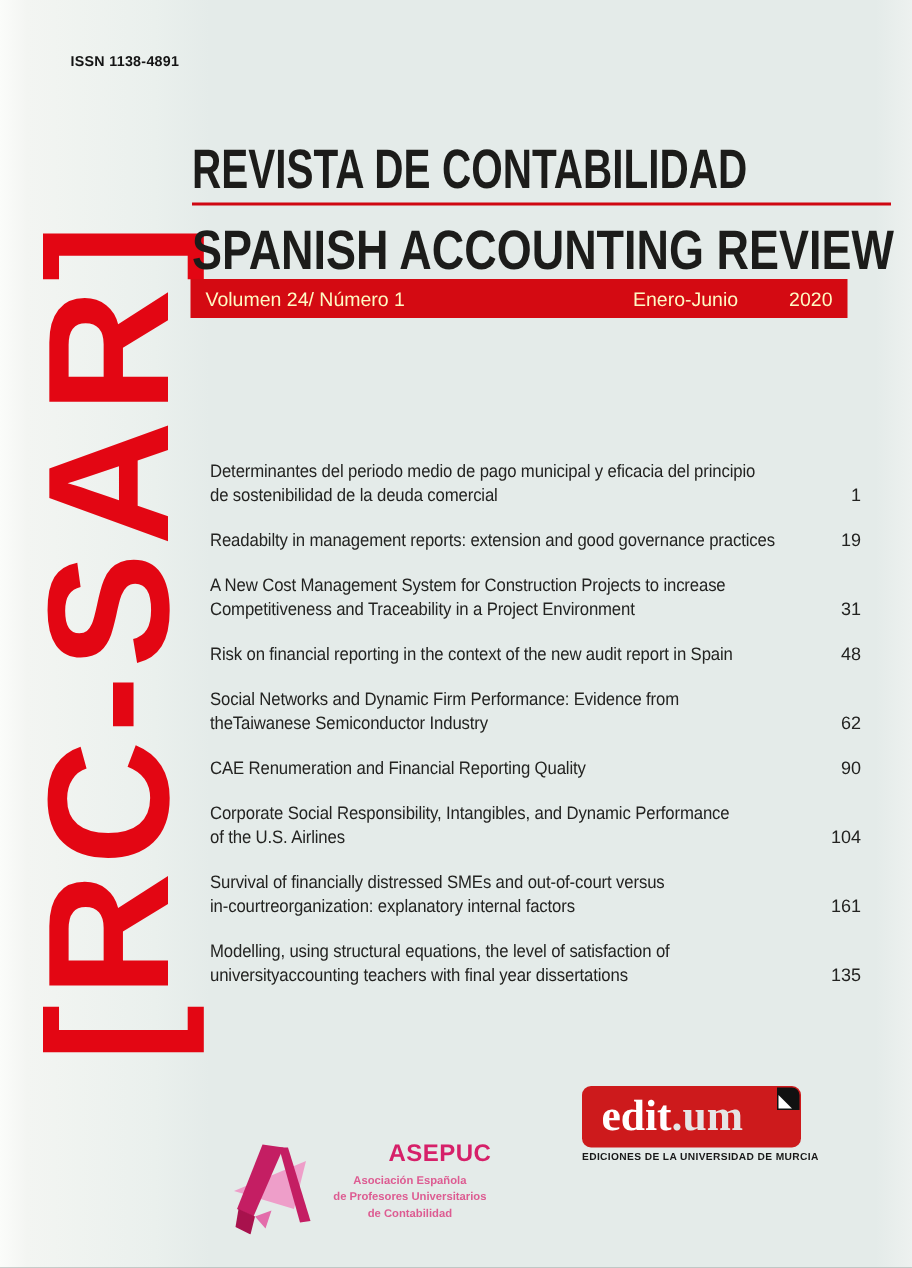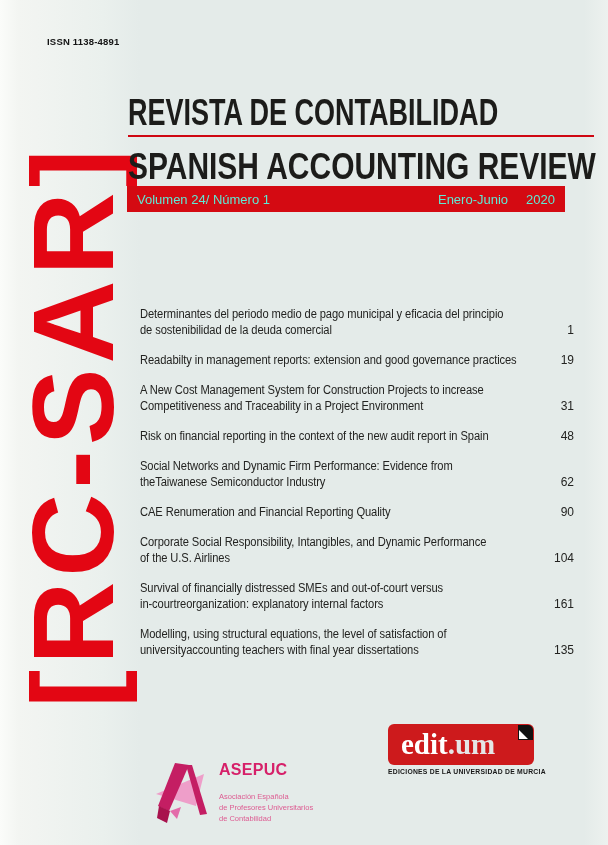--- a/index.html
+++ b/index.html
@@ -16,38 +16,38 @@
     transform-origin:0 0;transform:rotate(-90deg);
     font-size:115px;line-height:1;font-weight:bold;color:#e30613;
     letter-spacing:5px;white-space:nowrap;
   }
   
   .title1{position:absolute;left:128px;top:92px;font-size:37px;font-weight:bold;color:#1c1c1a;white-space:nowrap;transform:scaleX(.73);transform-origin:left top;letter-spacing:0;}
   .title2{position:absolute;left:128px;top:146px;font-size:37px;font-weight:bold;color:#1c1c1a;white-space:nowrap;transform:scaleX(.81);transform-origin:left top;}
   .title-rule{position:absolute;left:128px;top:135px;width:466px;height:2px;background:#cf0712;}
   .vol-bar{
     position:absolute;left:127px;top:186px;width:438px;height:26px;background:#d40a12;
-    display:flex;align-items:center;justify-content:space-between;color:#5eead4;font-size:13px;
+    display:flex;align-items:center;justify-content:space-between;color:#fef9c3;font-size:13px;
     padding:0 10px;box-sizing:border-box;
   }
-  .vol-right{display:flex;gap:18px;}
+  .vol-right{display:flex;gap:34px;}
   
   .toc{position:absolute;left:140px;top:306px;width:434px;}
   .toc-row{position:relative;margin-bottom:14px;}
   .toc-title{
     font-size:12px;line-height:16px;color:#232321;white-space:pre-line;
     transform:scaleX(.93);transform-origin:left top;width:460px;letter-spacing:-.1px;
   }
   .toc-page{position:absolute;right:0;bottom:1px;font-size:12px;color:#232321;}
   
   .asepuc{position:absolute;left:156px;top:761px;display:flex;}
   .asepuc-mark{width:58px;height:62px;}
   .asepuc-text{margin-left:5px;}
-  .asepuc-name{font-size:16px;font-weight:bold;color:#d62069;letter-spacing:.3px;}
-  .asepuc-caption{margin-top:12px;font-size:7.5px;font-weight:normal;line-height:11px;color:#dd5c92;white-space:pre-line;}
+  .asepuc-name{font-size:16px;font-weight:bold;color:#d62069;letter-spacing:.3px;margin-left:40px;}
+  .asepuc-caption{margin-top:2px;font-size:7.5px;font-weight:bold;line-height:11px;color:#dd5c92;white-space:pre-line;text-align:center;}
   .editum{position:absolute;left:388px;top:724px;width:150px;}
   .editum-box{
     position:relative;width:146px;height:41px;background:#cd1a1c;border-radius:6px;
     display:flex;align-items:center;padding-left:13px;box-sizing:border-box;
     font-family:"Liberation Serif",serif;font-weight:bold;font-size:29px;
   }
   .editum-white{color:#ffffff;}
   .editum-gold{color:#e5e5e5;}
   .editum-fold{position:absolute;top:1px;right:1px;width:15px;height:15px;background:#111111;border-top-right-radius:5px;}
   .editum-fold::after{content:"";position:absolute;left:1px;bottom:1px;width:0;height:0;border-left:9px solid #ffffff;border-top:9px solid transparent;}

